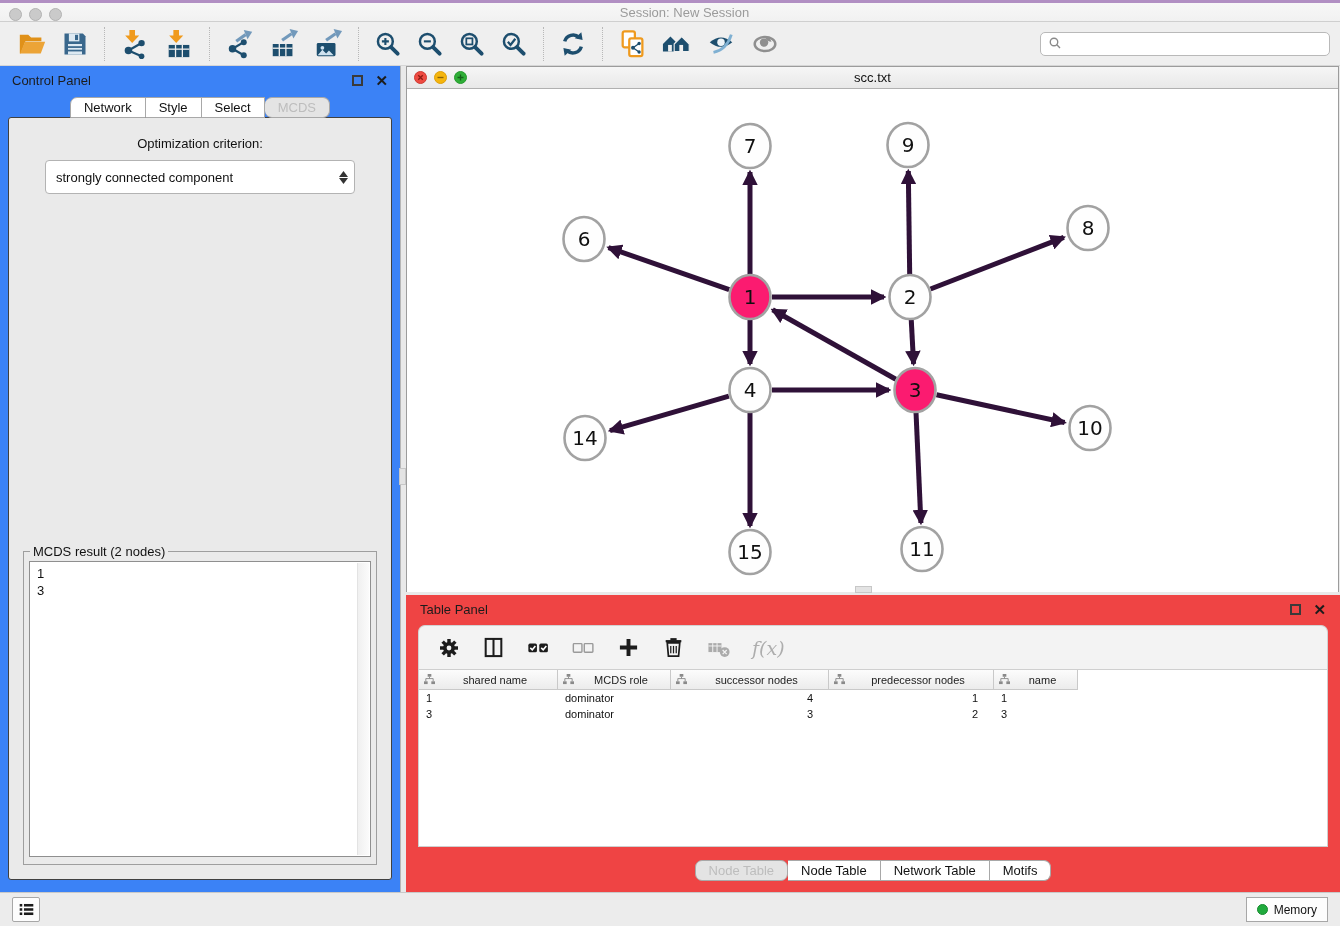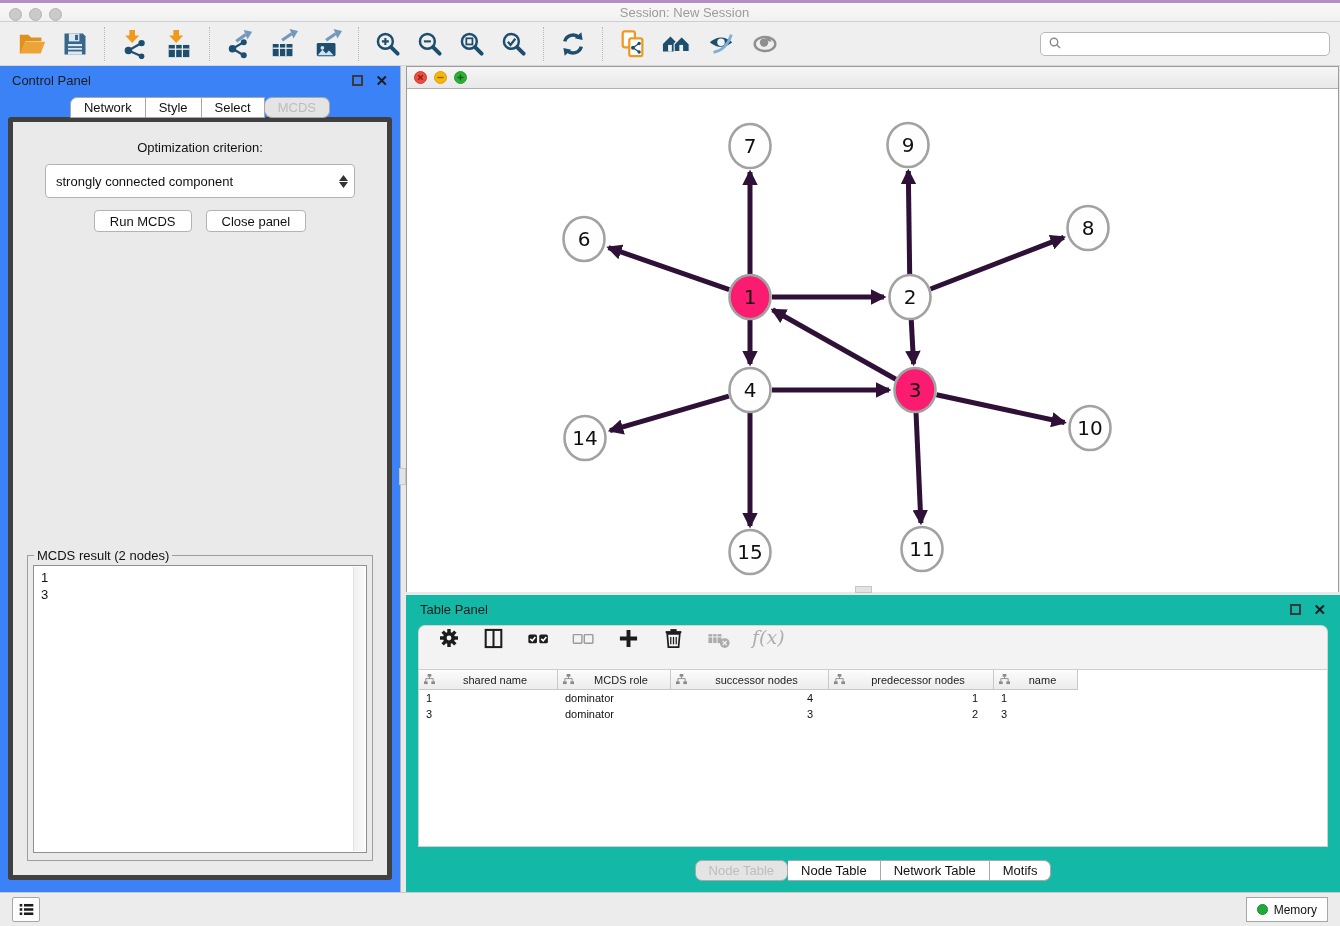--- a/index.html
+++ b/index.html
@@ -27,21 +27,21 @@
   .panel-head { height:28px; display:flex; align-items:center; padding:0 12px; font-size:13px; color:#1c1c1c; }
   .panel-head .spacer { flex:1; }
   .float-box { width:11px; height:11px; border:2px solid #3a3a3a; margin-right:12px; }
   .close-x { font-size:15px; font-weight:bold; color:#1c1c1c; line-height:11px; }
   .cp-tabs { position:absolute; left:0; right:0; top:31px; display:flex; justify-content:center; z-index:2; }
   .tab { background:#fff; border:1px solid #a8a8a8; border-left:none; padding:2px 13px; font-size:13px; color:#111; height:21px; }
   .tab.first { border-left:1px solid #a8a8a8; border-radius:7px 0 0 0; }
   .tab.last { border-radius:0 7px 7px 0; }
   .tab.selected { background:#e4e4e4; color:#bdbdbd; border-radius:7px 7px 7px 7px; }
   .cp-content { position:absolute; left:8px; right:8px; top:51px; bottom:12px; background:#eaeaea;
-    border:5px solid #404040; border-radius:3px; }
+    border:1px solid #404040; border-radius:3px; }
   .opt-label { margin-top:18px; text-align:center; font-size:13px; color:#111; }
   .dropdown { margin:9px auto 0; width:310px; height:34px; background:#fff; border:1px solid #b3b3b3;
     border-radius:4px; display:flex; align-items:center; padding:0 6px 0 10px; font-size:13px; color:#111; }
   .dropdown .dd-arrows { margin-left:auto; display:flex; flex-direction:column; gap:1px; }
   .cp-buttons { margin-top:12px; display:flex; justify-content:center; gap:14px; }
   .btn { background:#fff; border:1px solid #b3b3b3; border-radius:4px; height:22px; padding:0 15px;
     font-size:13px; color:#111; font-family:inherit; }
   .result-fieldset { position:absolute; left:14px; right:14px; top:426px; bottom:14px;
     border:1px solid #9e9e9e; padding:2px 5px 7px; }
   .result-fieldset legend { font-size:13px; color:#111; padding:0 3px; margin-left:1px; }
@@ -60,24 +60,24 @@
   .light { width:13px; height:13px; border-radius:50%; display:flex; align-items:center; justify-content:center; }
   .light.red { background:#ee4b42; border:1px solid #ce3a32; }
   .light.yellow { background:#f5b50d; border:1px solid #dd9f09; }
   .light.green { background:#2fae37; border:1px solid #259a2e; }
   .nw-title { position:absolute; left:0; right:0; text-align:center; font-size:13px; color:#111; }
   .nw-canvas { position:relative; width:100%; height:503px; background:#fff; }
   .grip-v { position:absolute; left:399px; top:468px; width:7px; height:17px; background:#e3e3e3; border:1px solid #c7c7c7; }
   .grip-h { position:absolute; left:855px; top:586px; width:17px; height:7px; background:#e3e3e3; border:1px solid #c7c7c7; }
 
   
-  .table-panel { position:absolute; left:406px; top:595px; width:934px; height:297px; background:#14b8a6; }
+  .table-panel { position:absolute; left:406px; top:595px; width:934px; height:297px; background:#ef4444; }
   .tp-toolbar { position:absolute; left:12px; right:12px; top:30px; height:44px; background:#f3f3f3;
     border:1px solid #d2d2d2; border-bottom:none; border-radius:7px 7px 0 0;
-    display:flex; gap:20px; padding:0 18px; }
+    display:flex; align-items:center; gap:20px; padding:0 18px; }
   .fx-label { font-family:"DejaVu Serif",serif; font-style:italic; font-size:19px; color:#adadad; }
   .tp-table { position:absolute; left:12px; right:12px; top:74px; height:178px; background:#fff; border:1px solid #cfcfcf; }
   .thead { display:flex; }
   .th { height:20px; background:linear-gradient(#fcfcfc,#ececec); border-right:1px solid #c9c9c9;
     border-bottom:1px solid #c9c9c9; display:flex; align-items:center; padding:0 5px; gap:3px; font-size:11px; color:#222; }
   .th span { flex:1; text-align:center; }
   .tr { display:flex; height:16px; }
   .td { font-size:11px; color:#111; line-height:16px; padding:0 7px; white-space:nowrap; overflow:hidden; }
   .td.num { text-align:right; padding-right:16px; }
   .c0{width:139px;} .c1{width:113px;} .c2{width:158px;} .c3{width:165px;} .c4{width:84px;}
@@ -286,24 +286,20 @@
       <span>strongly connected component</span>
       <span class="dd-arrows">
         <svg width="9" height="6" viewBox="0 0 9 6">
             <path d="M4.5 0 9 6H0z" fill="#333"></path>
           </svg>
         <svg width="9" height="6" viewBox="0 0 9 6">
             <path d="M4.5 6 0 0h9z" fill="#333"></path>
           </svg>
       </span>
     </div>
-    <div class="cp-buttons">
-      <button class="btn">Run MCDS</button>
-      <button class="btn">Close panel</button>
-    </div>
     <fieldset class="result-fieldset">
       <legend>MCDS result (2 nodes)</legend>
       <div class="result-box">
         <div class="result-line">1</div>
         <div class="result-line">3</div>
         <div class="scroll-track"></div>
       </div>
     </fieldset>
   </div>
 </div>
@@ -320,20 +316,21 @@
           <svg width="9" height="9" viewBox="0 0 12 12">
             <path d="M2 6h8" stroke="#8a6206" stroke-width="1.8"></path>
           </svg>
         </div>
       <div class="light green">
           <svg width="9" height="9" viewBox="0 0 12 12">
             <path d="M6 2v8M2 6h8" stroke="#14621a" stroke-width="1.8"></path>
           </svg>
         </div>
     </div>
+    <div class="nw-title">scc.txt</div>
   </div>
   <div class="nw-canvas">
     <svg width="931" height="503" viewBox="0 0 931 503">
         <defs>
           <marker id="arrowhead" viewBox="0 0 10 10" refX="8.5" refY="5" markerWidth="3.1" markerHeight="3.1" orient="auto" markerUnits="strokeWidth">
             <path d="M0 0 L10 5 L0 10 z" fill="#2f1138"></path>
           </marker>
         </defs>
         <line x1="343.0" y1="186.0" x2="343.0" y2="83.0" stroke="#2f1138" stroke-width="5" marker-end="url(#arrowhead)"></line>
         <line x1="322.2" y1="200.7" x2="201.5" y2="158.6" stroke="#2f1138" stroke-width="5" marker-end="url(#arrowhead)"></line>

